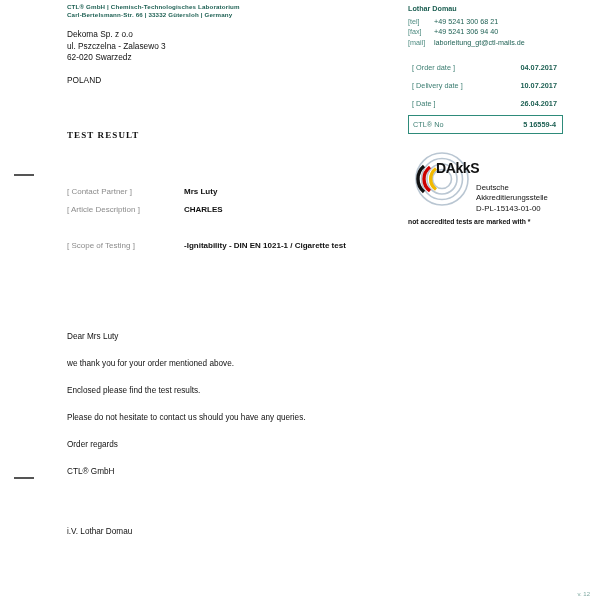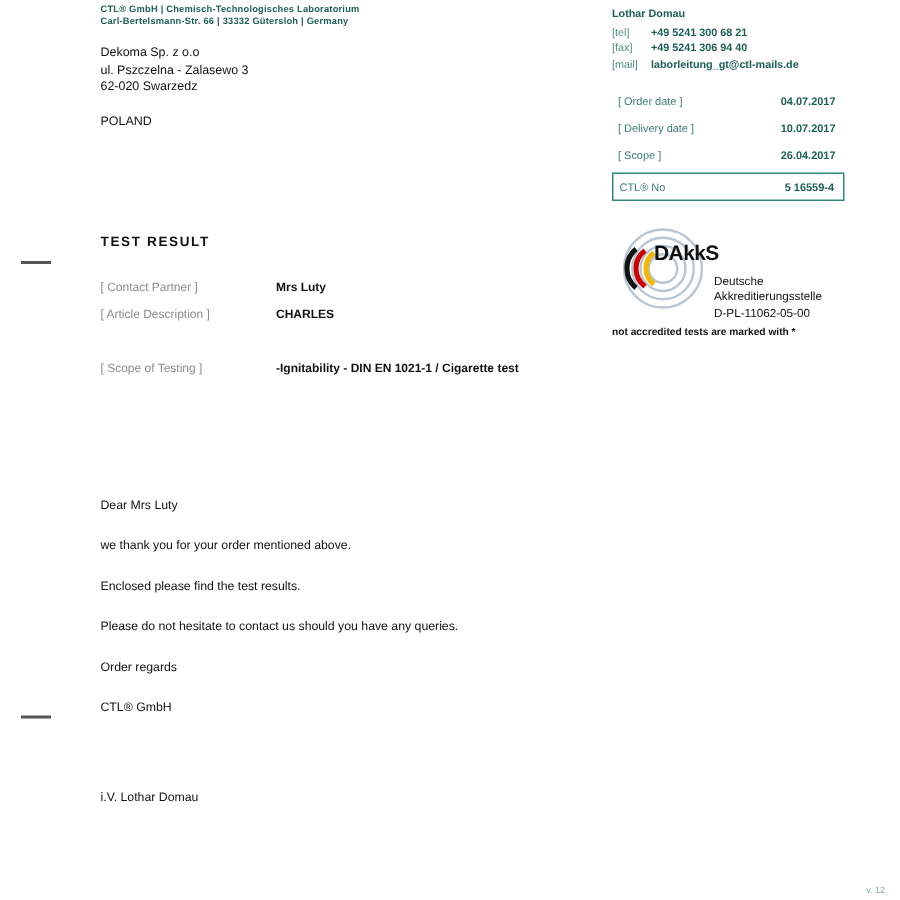--- a/index.html
+++ b/index.html
@@ -55,21 +55,21 @@
     position: absolute;
     left: 408px;
     top: 4px;
     font-size: 7.2px;
     line-height: 10.6px;
     color: #1c5f52;
   }
   .contact .name { font-weight: bold; margin-bottom: 2px; }
   .contact .row { display: flex; }
   .contact .lbl { width: 26px; color: #4d8b80; }
-  .contact .val { font-weight: bold; white-space: nowrap; }
+  .contact .val { font-weight: normal; white-space: nowrap; }
 
   
   .meta {
     position: absolute;
     left: 408px;
     top: 58px;
     width: 155px;
     font-size: 7.3px;
     color: #1c5f52;
   }
@@ -85,25 +85,26 @@
   .meta .boxed {
     border: 1.3px solid #2e8b7a;
     height: 19px;
     margin-top: 3px;
   }
 
   
   .doc-title {
     position: absolute;
     left: 67px;
-    top: 156px;
+    top: 130px;
     font-size: 9px;
     font-weight: bold;
     letter-spacing: 1.1px;
     color: #111;
+    font-family: Liberation Serif, serif;
   }
 
   
   .fields { position: absolute; left: 67px; top: 182px; font-size: 8px; }
   .frow { display: flex; height: 18px; align-items: center; gap: 12px; }
   .frow .flbl { width: 105px; color: #8c8c8c; white-space: nowrap; }
   .frow .fval { font-weight: bold; color: #111; white-space: nowrap; }
   .frow.scope { margin-top: 18px; }
 
   
@@ -212,21 +213,21 @@
   <div class="meta">
     <div class="mrow">
       <span class="mlbl">[ Order date ]</span>
       <span class="mval">04.07.2017</span>
     </div>
     <div class="mrow">
       <span class="mlbl">[ Delivery date ]</span>
       <span class="mval">10.07.2017</span>
     </div>
     <div class="mrow">
-      <span class="mlbl">[ Scope ]</span>
+      <span class="mlbl">[ Date ]</span>
       <span class="mval">26.04.2017</span>
     </div>
     <div class="mrow boxed">
       <span class="mlbl">CTL® No</span>
       <span class="mval">5 16559-4</span>
     </div>
   </div>
 
   <div class="doc-title">TEST RESULT</div>
 
@@ -257,21 +258,21 @@
         <g fill="none" stroke-width="3.4" stroke-linecap="butt">
           <path d="M 16 14 A 17 17 0 0 0 16 40" stroke="#111111"></path>
           <path d="M 22 15 A 15 15 0 0 0 22 39" stroke="#cc0000"></path>
           <path d="M 28 16.5 A 13 13 0 0 0 28 37.5" stroke="#f2b900"></path>
         </g>
       </svg>
       <div class="dakks-word">DAkkS</div>
       <div class="dakks-sub">
         <div>Deutsche</div>
         <div>Akkreditierungsstelle</div>
-        <div>D-PL-11062-05-00</div>
+        <div>D-PL-15143-01-00</div>
       </div>
     </div>
     <div class="dakks-note">not accredited tests are marked with *</div>
   </div>
 
   <div class="body-text">
     <p>Dear Mrs Luty</p>
     <p>we thank you for your order mentioned above.</p>
     <p>Enclosed please find the test results.</p>
     <p>Please do not hesitate to contact us should you have any queries.</p>

